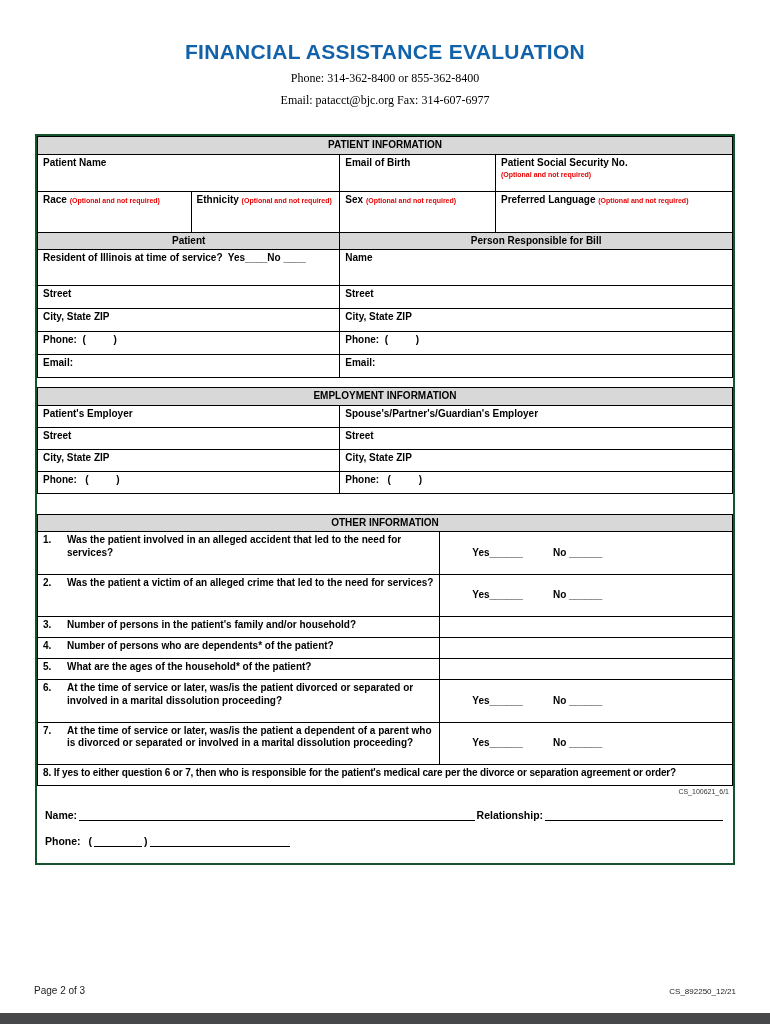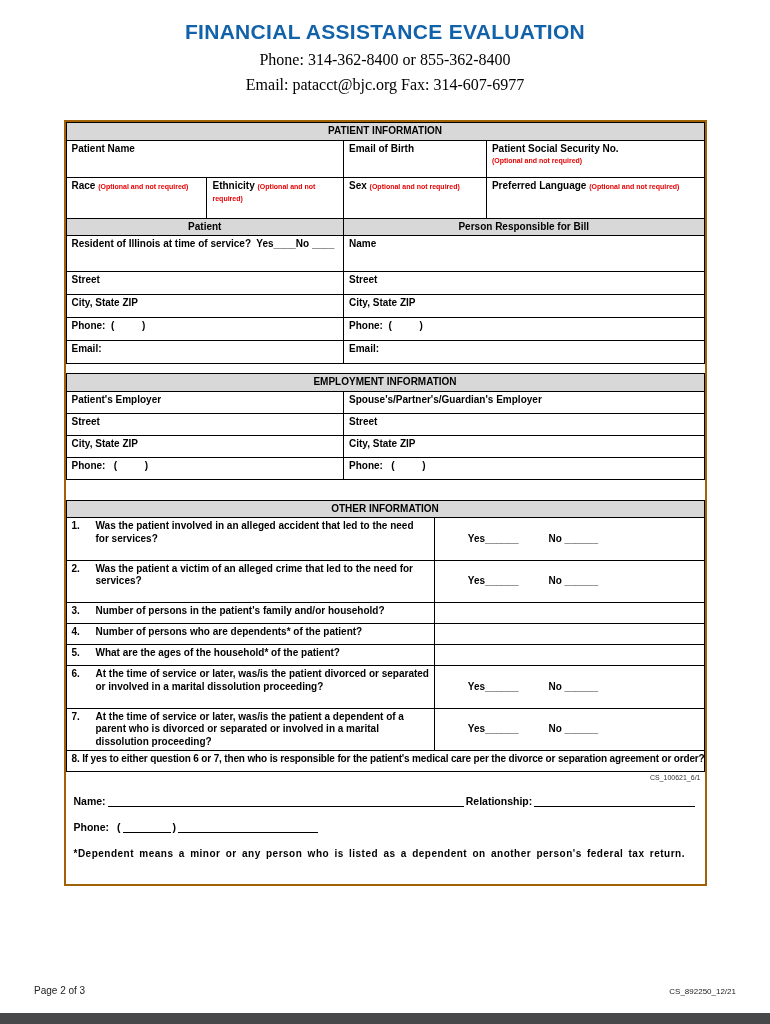--- a/index.html
+++ b/index.html
@@ -13,38 +13,38 @@
   body{
     background:#fff;
     font-family:"Liberation Sans",sans-serif;
     color:#000;
     position:relative;
     overflow:hidden;
   }
   .page{position:relative;width:770px;height:1024px;background:#fff;}
 
   .doc-title{
-    padding-top:20px;
+    padding-top:40px;
     text-align:center;
     font-size:21px;
     font-weight:bold;
     color:var(--title-blue);
     letter-spacing:.3px;
   }
   .contact{
     text-align:center;
     font-family:"Liberation Serif",serif;
-    font-size:16px;
+    font-size:12px;
     margin-top:7px;
   }
 
   .form-box{
-    width:643px;
+    width:700px;
     margin:26px auto 16px;
-    border:2px solid #a16207;
+    border:2px solid #14532d;
     background:#fff;
   }
   table.grid{width:100%;border-collapse:collapse;table-layout:fixed;}
   table.grid td{
     border:1px solid #000;
     vertical-align:top;
     padding:2px 5px;
     font-size:10px;
     font-weight:bold;
     line-height:1.25;
@@ -74,21 +74,21 @@
   .yes{margin-right:30px;}
   td.q8{
     font-size:9.3px;
     letter-spacing:-0.15px;
     white-space:nowrap;
     overflow:hidden;
     height:21px;
     padding-top:4px;
   }
 
-  .freeform{padding:0 8px 25px;}
+  .freeform{padding:0 8px 16px;}
   .code-line{
     text-align:right;
     font-size:7px;
     font-weight:normal;
     color:#333;
     margin-top:2px;
     margin-right:-4px;
   }
   .blank-line{
     display:flex;
@@ -329,21 +329,20 @@
 
 
       <div class="blank-line">
         <span class="lbl">Phone:</span>
         <span class="lbl" style="margin-left:8px;">(</span>
         <span class="fill f-paren"></span>
         <span class="lbl">)</span>
         <span class="fill f-phone"></span>
       </div>
 
-      <div class="dep-note">*Dependent means a minor or any person who is listed as a dependent on another person's federal tax return.</div>
     </div>
 
   </div>
 
   <div class="footer-left">Page 2 of 3</div>
   <div class="footer-right">CS_892250_12/21</div>
   <div class="bottom-bar"></div>
 
 </div>
 

